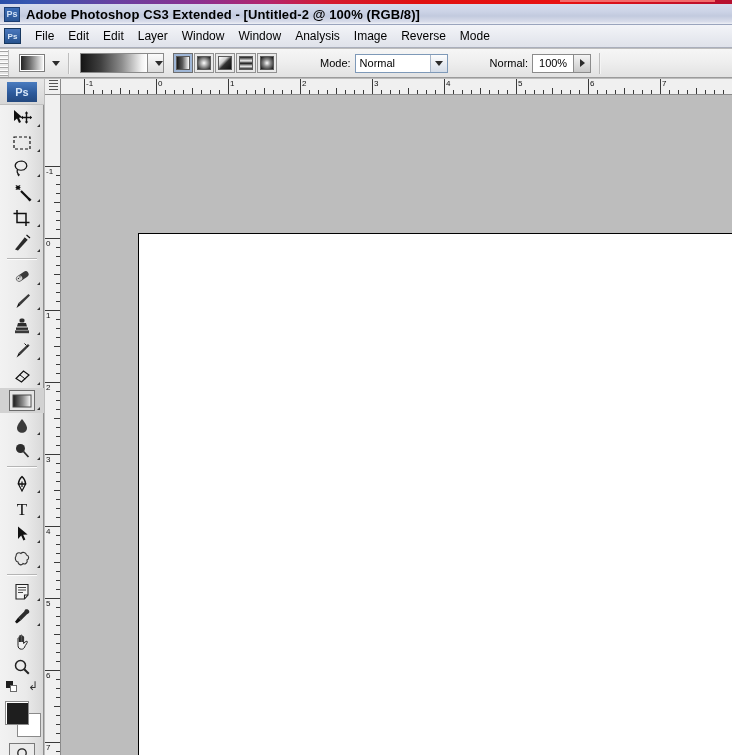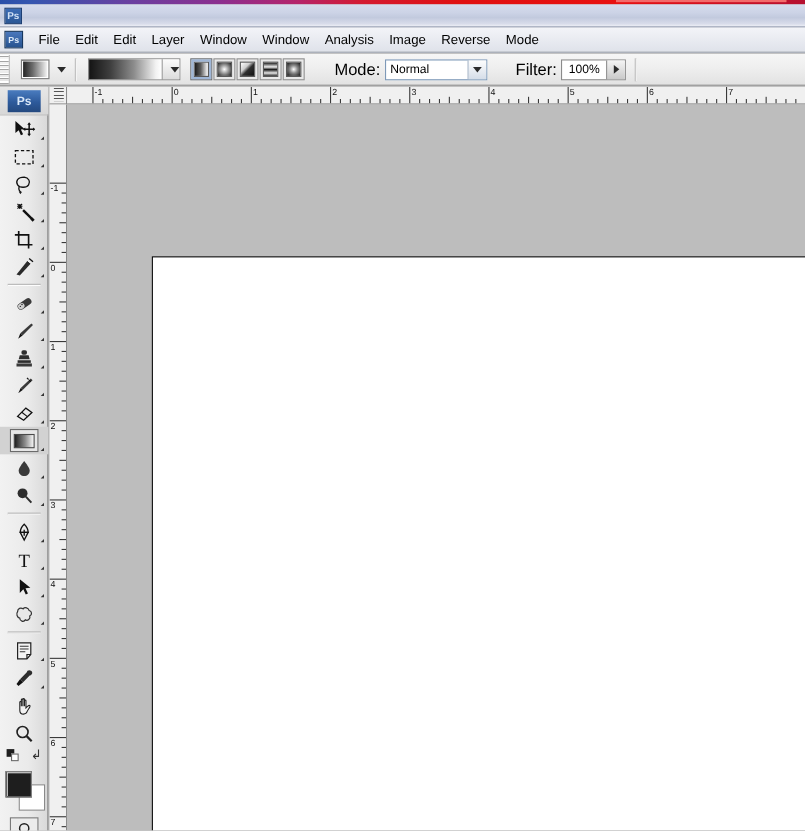--- a/index.html
+++ b/index.html
@@ -129,21 +129,21 @@
     border-color: #6f6f6f;
     background: #dfe6f0;
   }
   .gtype .g-inner { width: 14px; height: 14px; border: 1px solid #5a5a5a; box-sizing: border-box; }
   .g-linear   { background: linear-gradient(to right, #1a1a1a 0%, #5a5a5a 45%, #ffffff 100%); }
   .g-radial   { background: radial-gradient(circle at 50% 50%, #ffffff 0%, #9a9a9a 45%, #1d1d1d 100%); }
   .g-angle    { background: linear-gradient(135deg, #ffffff 0%, #cfcfcf 35%, #303030 55%, #101010 100%); }
   .g-reflect  { background: linear-gradient(to bottom, #1a1a1a 0%, #f0f0f0 32%, #1a1a1a 52%, #e8e8e8 78%, #2a2a2a 100%); }
   .g-diamond  { background: radial-gradient(circle at 50% 50%, #ffffff 0%, #8e8e8e 40%, #101010 100%); }
 
-  .opt-label { font-size: 15px; color: #000; margin-left: 10px; margin-right: 4px; white-space: nowrap; padding-left: 16px; }
+  .opt-label { font-size: 11px; color: #000; margin-left: 26px; margin-right: 4px; white-space: nowrap; padding-left: 16px; }
   .mode-select {
     width: 93px; height: 19px;
     border: 1px solid #7e99b8; background: #fff; box-sizing: border-box;
     display: flex; align-items: center; justify-content: space-between;
     font-size: 11px; padding-left: 4px;
   }
   .mode-select .sel-arrow {
     width: 16px; height: 17px; margin: 0 0 0 0;
     background: linear-gradient(to bottom, #fdfdfd, #d5dde8);
     border-left: 1px solid #a8b6c8;
@@ -303,20 +303,21 @@
 <body>
 
 <div id="app">
 
   <div class="frame-strip">
     <div class="notch"></div>
   </div>
 
   <div class="titlebar">
     <div class="ps-badge">Ps</div>
+    <div class="title-text">Adobe Photoshop CS3 Extended - [Untitled-2 @ 100% (RGB/8)]</div>
   </div>
 
   <div class="menubar">
     <div class="app-icon">Ps</div>
     <div class="menu-item">File</div>
     <div class="menu-item">Edit</div>
     <div class="menu-item">Edit</div>
     <div class="menu-item">Layer</div>
     <div class="menu-item">Window</div>
     <div class="menu-item">Window</div>
@@ -362,21 +363,21 @@
     </div>
 
     <div class="opt-label">Mode:</div>
     <div class="mode-select">
       <span>Normal</span>
       <span class="sel-arrow">
         <span class="tri-down" style="margin-left:0;"></span>
       </span>
     </div>
 
-    <div class="opt-label">Filter:</div>
+    <div class="opt-label">Normal:</div>
     <div class="opacity-box">
       <div class="opacity-val">100%</div>
       <div class="opacity-arrow">
         <div class="tri-right"></div>
       </div>
     </div>
 
     <div class="opt-sep"></div>
 
   </div>

